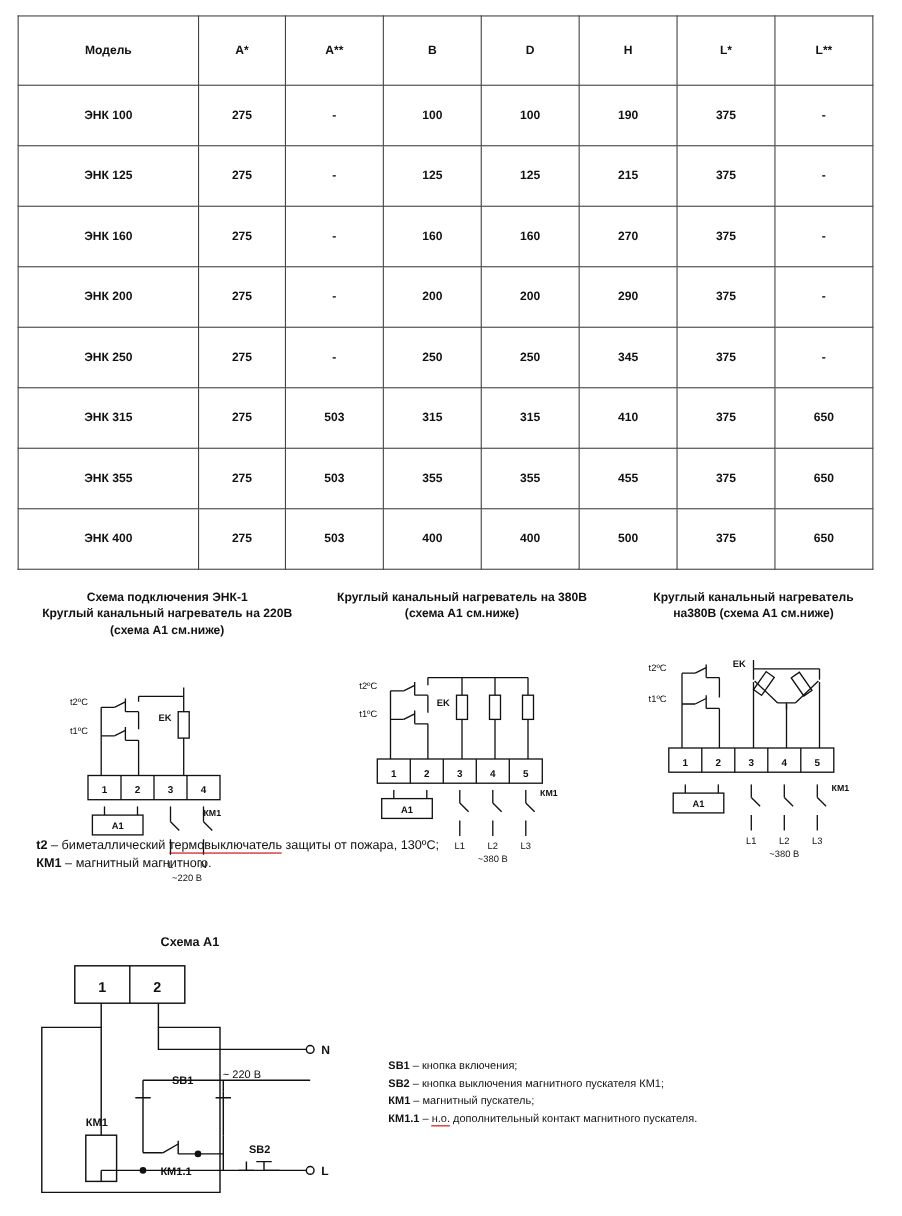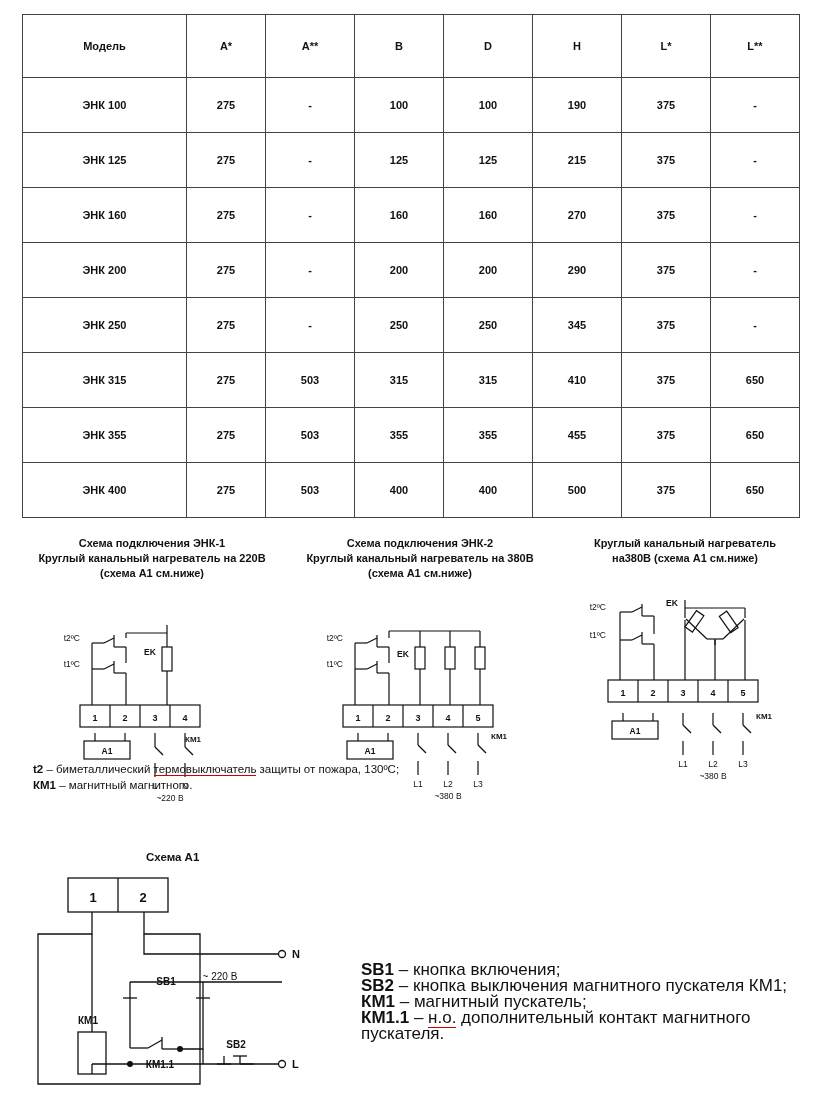--- a/index.html
+++ b/index.html
@@ -11,21 +11,21 @@
     width: 820px;
     height: 1105px;
     position: relative;
     font-family: "Liberation Sans", sans-serif;
     color: #1a1a1a;
     overflow: hidden;
   }
   
   .spec-table {
     position: absolute;
-    left: 22px;
+    left: 16px;
     top: 14px;
     width: 728px;
     border-collapse: collapse;
     table-layout: fixed;
   }
   .spec-table th, .spec-table td {
     border: 1px solid #444;
     text-align: center;
     font-size: 11px;
     font-weight: bold;
@@ -98,24 +98,23 @@
   .a1-wrap {
     position: absolute;
     left: 20px;
     top: 872px;
   }
   
   .legend2 {
     position: absolute;
     left: 353px;
     top: 962px;
-    font-size: 17px;
+    font-size: 10px;
     line-height: 16px;
     color: #111;
-    margin-left: 8px;
   }
   .legend2 b { font-weight: bold; }
 
   svg { display: block; }
   svg text {
     font-family: "Liberation Sans", sans-serif;
     fill: #111;
   }
 </style>
 </head>
@@ -294,21 +293,20 @@
         <text x="85" y="21" font-size="8.5" text-anchor="middle" font-weight="bold">A1</text>
         <text x="163" y="9" font-size="8" text-anchor="start" font-weight="bold">КМ1</text>
         <text x="133" y="56" font-size="8.5" text-anchor="middle">L</text>
         <text x="163" y="56" font-size="8.5" text-anchor="middle">N</text>
         <text x="148" y="68" font-size="8.5" text-anchor="middle">~220 В</text>
       </svg>
     </div>
   </div>
 
   <div class="scheme-block" style="left:285px; top:0; width:270px;">
-    <div class="scheme-title">Схема подключения ЭНК-2</div>
     <div class="scheme-sub">Круглый канальный нагреватель на 380В</div>
     <div class="scheme-sub">(схема А1 см.ниже)</div>
     <div class="scheme-svg-wrap">
       <svg width="270" height="150" viewBox="0 0 270 150">
         <g stroke="#111" stroke-width="1.2" fill="none">
           <path d="M70,58 L82,58"></path>
           <path d="M82,58 L92,53"></path>
           <path d="M92,62 L104,62"></path>
           <path d="M92,62 L92,50"></path>
           <path d="M70,84 L82,84"></path>

